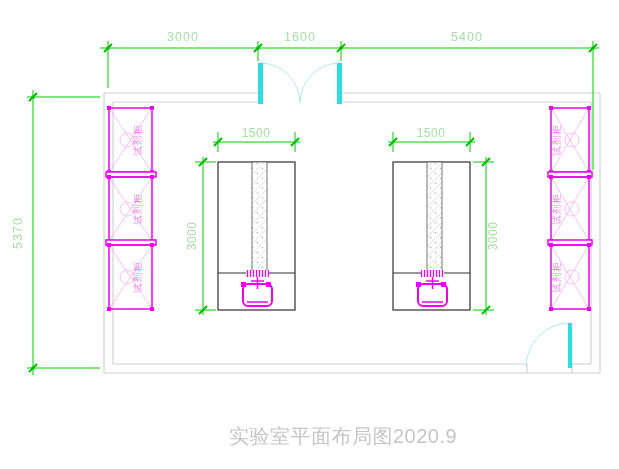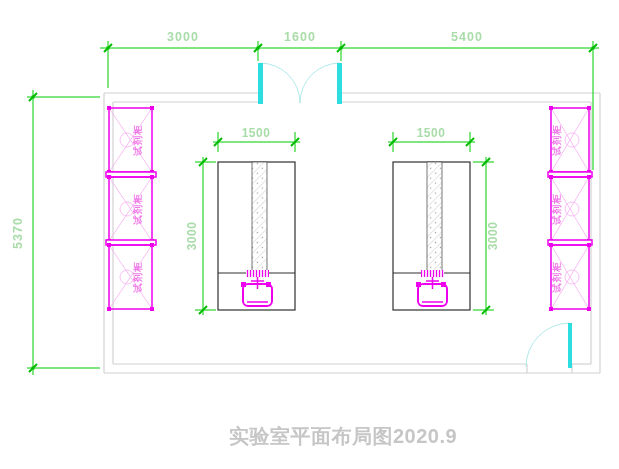--- a/index.html
+++ b/index.html
@@ -1,17 +1,17 @@
 <!DOCTYPE html>
 <html><head>
 <meta charset="utf-8">
 <style>
   html,body{margin:0;padding:0;background:#ffffff;}
   .canvas{position:relative;width:619px;height:469px;background:#ffffff;overflow:hidden;
-          font-family:"Liberation Sans", sans-serif;font-weight:bold;}
+          font-family:"Liberation Sans", sans-serif;}
   svg{display:block;}
   text{font-family:"Liberation Sans", sans-serif;}
   .dimtxt{fill:#a9dca9;font-size:12.5px;letter-spacing:1px;}
   .dimtxt-s{fill:#a9dca9;font-size:12px;letter-spacing:0.5px;}
   .cabtxt{fill:#f07ae8;font-size:9.5px;letter-spacing:1px;}
   .titletxt{fill:#c6c6c6;font-size:20px;letter-spacing:0.5px;}
 </style>
 </head>
 <body>
 

